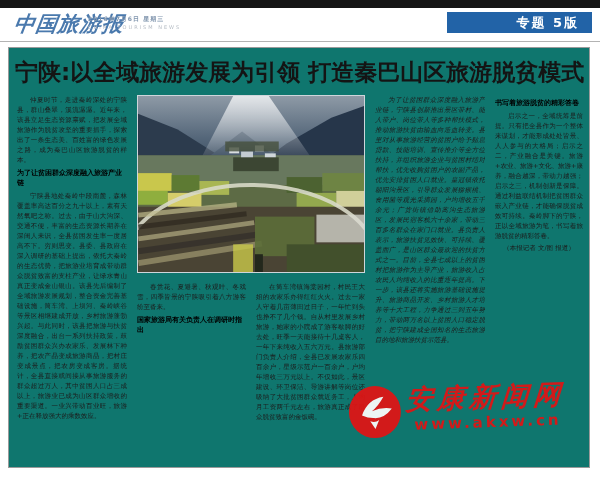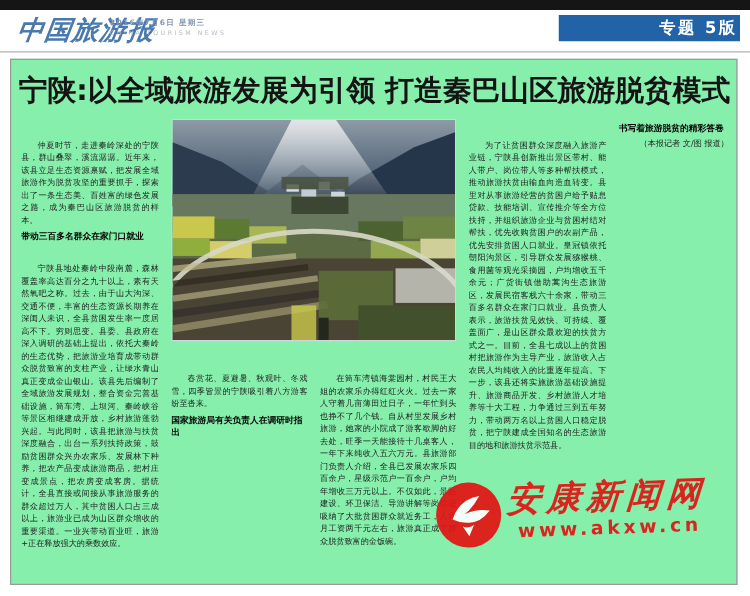--- a/index.html
+++ b/index.html
@@ -8,40 +8,40 @@
   .topbar{position:absolute;left:0;top:0;width:600px;height:8px;background:#151515;}
   
   .logo{position:absolute;left:14px;top:10px;font-family:"DejaVu Serif","Liberation Serif",serif;
         font-style:italic;font-weight:bold;font-size:21px;color:#4a79ad;transform:skewX(-8deg);
         letter-spacing:1px;white-space:nowrap;}
   .dateblock{position:absolute;left:88px;top:15px;line-height:8px;}
   .dateline{font-size:6px;color:#7f94ad;font-weight:bold;letter-spacing:1px;}
   .subline{font-size:5px;color:#b5bcc4;letter-spacing:2px;}
   .badge{position:absolute;left:447px;top:12px;width:145px;height:21px;background:#2263a7;
          color:#fff;font-size:13px;font-weight:bold;text-align:right;line-height:21px;
-         padding-right:2px;box-sizing:border-box;letter-spacing:2px;}
+         padding-right:13px;box-sizing:border-box;letter-spacing:2px;}
   .rule{position:absolute;left:0;top:41px;width:600px;height:1px;background:#b3b3b3;}
   
   .artbox{position:absolute;left:8px;top:47px;width:582px;height:421px;border:1px solid #9a9a9a;
-          background:#86efac;box-sizing:border-box;}
+          background:#0f766e;box-sizing:border-box;}
   .headline{margin:9px 6px 0 6px;text-align:center;font-size:23px;font-weight:bold;color:#141414;
             white-space:nowrap;letter-spacing:0px;}
   .cols{position:absolute;left:8px;top:47px;width:566px;height:364px;display:flex;gap:10px;}
   .col{overflow:hidden;height:364px;}
   .c1{flex:0 0 110px;}
   .cmid{flex:0 0 228px;}
-  .c4{flex:0 0 110px;}
+  .c4{flex:0 0 110px;font-style:italic;}
   .c5{flex:1 1 auto;}
   .body-txt{font-size:6.5px;line-height:10px;color:#1c1c1c;text-align:justify;text-justify:inter-character;
-            margin:16px 0 3px 0;text-indent:13px;}
+            margin:0 0 3px 0;text-indent:13px;}
   .subhead{font-size:7px;font-weight:bold;color:#000;margin:3px 0 3px 0;}
   .photo{width:228px;height:178px;margin-bottom:5px;border:1px solid #cfd6db;box-sizing:border-box;}
   .midcols{display:flex;gap:10px;height:176px;overflow:hidden;}
   .midcol{flex:1 1 0;overflow:hidden;}
-  .attribution{display:block;text-align:right;font-size:6.5px;color:#1c1c1c;margin-top:1px;}
+  .attribution{display:block;text-align:center;font-size:6.5px;color:#1c1c1c;margin-top:1px;}
   
   .watermark{position:absolute;left:348px;top:380px;width:230px;height:66px;opacity:.92;
              transform:rotate(-2deg);pointer-events:none;}
   .wm-circle{position:absolute;left:0;top:2px;}
   .wm-name{position:absolute;left:58px;top:0px;font-family:"DejaVu Serif","Liberation Serif",serif;
            font-style:italic;font-weight:bold;font-size:27px;color:#e31313;letter-spacing:5px;
            transform:skewX(-6deg);white-space:nowrap;}
   .wm-url{position:absolute;left:66px;top:34px;font-size:15px;font-weight:bold;color:#e31313;
           letter-spacing:3px;white-space:nowrap;}
 </style>
@@ -59,21 +59,21 @@
   <div class="badge">专题 5版</div>
   <div class="rule"></div>
 
   <div class="artbox">
     <div class="headline">宁陕:以全域旅游发展为引领 打造秦巴山区旅游脱贫模式</div>
 
     <div class="cols">
 
       <div class="col c1">
         <p class="body-txt">仲夏时节，走进秦岭深处的宁陕县，群山叠翠，溪流潺潺。近年来，该县立足生态资源禀赋，把发展全域旅游作为脱贫攻坚的重要抓手，探索出了一条生态美、百姓富的绿色发展之路，成为秦巴山区旅游脱贫的样本。</p>
-        <div class="subhead">带动三百多名群众在家门口就业</div>
+        <div class="subhead">为了让贫困群众深度融入旅游产业链</div>
         <p class="body-txt">宁陕县地处秦岭中段南麓，森林覆盖率高达百分之九十以上，素有天然氧吧之称。过去，由于山大沟深、交通不便，丰富的生态资源长期养在深闺人未识，全县贫困发生率一度居高不下。穷则思变。县委、县政府在深入调研的基础上提出，依托大秦岭的生态优势，把旅游业培育成带动群众脱贫致富的支柱产业，让绿水青山真正变成金山银山。该县先后编制了全域旅游发展规划，整合资金完善基础设施，筒车湾、上坝河、秦岭峡谷等景区相继建成开放，乡村旅游蓬勃兴起。与此同时，该县把旅游与扶贫深度融合，出台一系列扶持政策，鼓励贫困群众兴办农家乐、发展林下种养，把农产品变成旅游商品，把村庄变成景点，把农房变成客房。据统计，全县直接或间接从事旅游服务的群众超过万人，其中贫困人口占三成以上，旅游业已成为山区群众增收的重要渠道。一业兴带动百业旺，旅游+正在释放强大的乘数效应。</p>
       </div>
 
       <div class="col cmid">
         <svg class="photo" viewBox="0 0 228 178" preserveAspectRatio="none" role="img">
           <defs>
             <linearGradient id="sky" x1="0" y1="0" x2="0" y2="1">
               <stop offset="0" stop-color="#8e9aa6"></stop>
               <stop offset="0.6" stop-color="#55677a"></stop>
               <stop offset="1" stop-color="#3a4c5e"></stop>
@@ -142,20 +142,21 @@
           </div>
         </div>
       </div>
 
       <div class="col c4">
         <p class="body-txt">为了让贫困群众深度融入旅游产业链，宁陕县创新推出景区带村、能人带户、岗位带人等多种帮扶模式，推动旅游扶贫由输血向造血转变。县里对从事旅游经营的贫困户给予贴息贷款、技能培训、宣传推介等全方位扶持，并组织旅游企业与贫困村结对帮扶，优先收购贫困户的农副产品，优先安排贫困人口就业。皇冠镇依托朝阳沟景区，引导群众发展猕猴桃、食用菌等观光采摘园，户均增收五千余元；广货街镇借助蒿沟生态旅游区，发展民宿客栈六十余家，带动三百多名群众在家门口就业。县负责人表示，旅游扶贫见效快、可持续、覆盖面广，是山区群众最欢迎的扶贫方式之一。目前，全县七成以上的贫困村把旅游作为主导产业，旅游收入占农民人均纯收入的比重逐年提高。下一步，该县还将实施旅游基础设施提升、旅游商品开发、乡村旅游人才培养等十大工程，力争通过三到五年努力，带动两万名以上贫困人口稳定脱贫，把宁陕建成全国知名的生态旅游目的地和旅游扶贫示范县。</p>
       </div>
 
       <div class="col c5">
         <div class="subhead">书写着旅游脱贫的精彩答卷</div>
+        <p class="body-txt">启示之一，全域统筹是前提。只有把全县作为一个整体来谋划，才能形成处处皆景、人人参与的大格局；启示之二，产业融合是关键。旅游+农业、旅游+文化、旅游+康养，融合越深，带动力越强；启示之三，机制创新是保障。通过利益联结机制把贫困群众嵌入产业链，才能确保脱贫成效可持续。秦岭脚下的宁陕，正以全域旅游为笔，书写着旅游脱贫的精彩答卷。</p>
         <span class="attribution">（本报记者 文/图 报道）</span>
       </div>
 
     </div>
   </div>
 
   <div class="watermark">
     <svg class="wm-circle" width="54" height="54" viewBox="0 0 54 54">
       <circle cx="27" cy="27" r="26" fill="#e31313"></circle>
       <path d="M14 30 Q20 14 36 12 Q30 22 24 26 Q34 22 44 24 Q36 34 26 33 Q20 33 14 30 Z" fill="#ffffff"></path>

